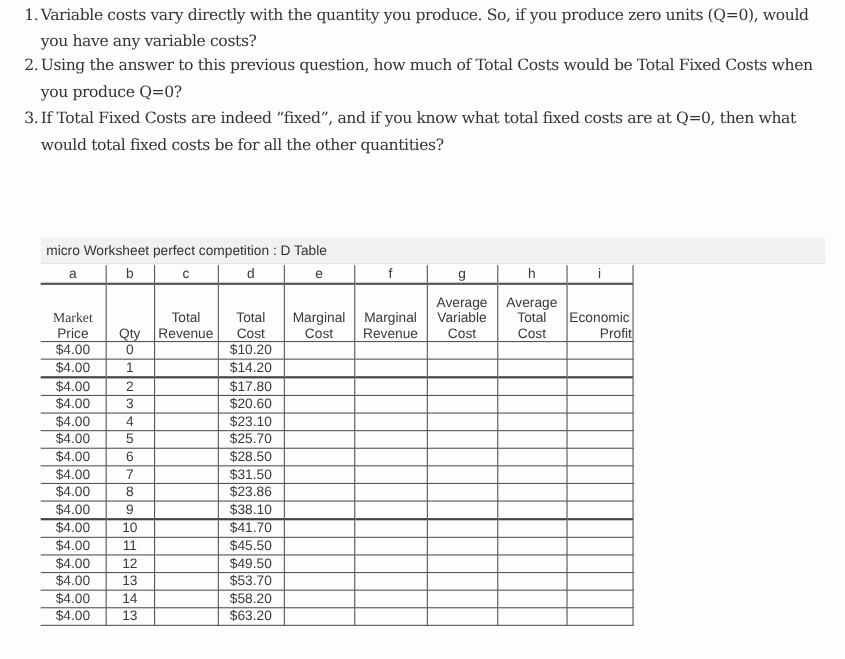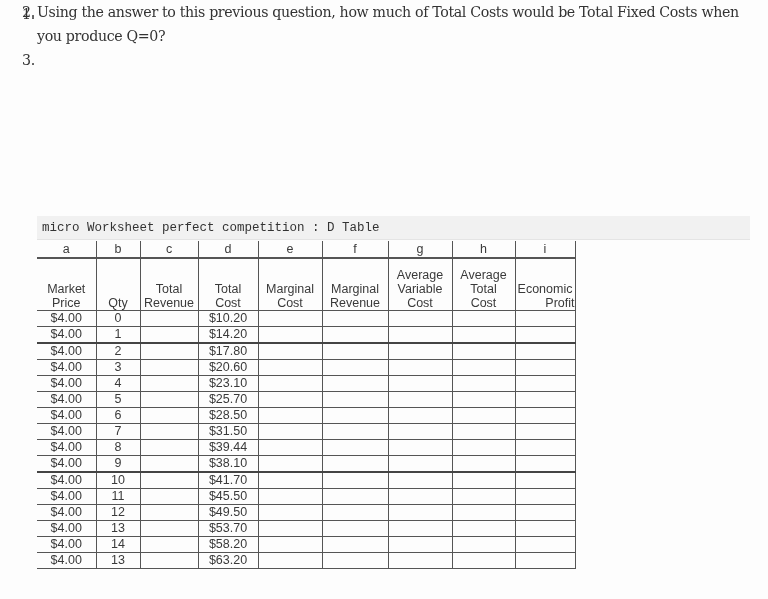--- a/index.html
+++ b/index.html
@@ -3,44 +3,46 @@
 <meta charset="utf-8">
 <style>
   html, body { margin:0; padding:0; background:#fdfdfd; }
   body { width:768px; height:599px; position:relative; overflow:hidden; }
   .questions { position:absolute; left:0; top:0; width:768px; margin:0; padding:0; list-style:none;
     font-family:"DejaVu Serif","Liberation Serif",serif; font-size:14.2px; color:#333; letter-spacing:-0.35px; }
   .q { position:relative; padding-left:37px; line-height:24px; width:715px; }
   .q .num { position:absolute; left:22px; top:0; }
   .q1 { top:2px; }
   .title-bar { position:absolute; left:37px; top:216px; width:713px; height:24px; background:#f1f1f1;
-    border-bottom:1px solid #e4e4e4; font-family:Liberation Mono, monospace; font-size:12.5px; color:#333;
+    border-bottom:1px solid #e4e4e4; font-family:Liberation Sans, sans-serif; font-size:12.5px; color:#333;
     line-height:24px; padding-left:5px; box-sizing:border-box; }
   table.sheet { position:absolute; left:37px; top:241px; border-collapse:collapse; table-layout:fixed;
     font-family:"Liberation Sans",sans-serif; font-size:12.5px; color:#3a3a3a; }
   table.sheet td, table.sheet th { border:1px solid #555; padding:0; text-align:center; overflow:hidden; white-space:nowrap; font-weight:normal; }
   table.sheet tr.letters th { height:16px; line-height:16px; border-top:none; border-bottom:2px solid #555; }
   table.sheet tr.labels th { height:51px; vertical-align:bottom; line-height:14px; border-top:none; white-space:normal; }
   table.sheet tr.data td { height:15px; line-height:15px; }
   table.sheet tr.data:nth-child(8n+3) td { border-top:2px solid #444; }
   table.sheet td:first-child, table.sheet th:first-child { border-left:none; }
 </style>
 </head>
 <body>
 
 <ol class="questions">
   <li class="q q1">
     <span class="num">1.</span>
+    <span>Variable costs vary directly with the quantity you produce. So, if you produce zero units (Q=0), would you have any variable costs?</span>
   </li>
   <li class="q">
     <span class="num">2.</span>
     <span>Using the answer to this previous question, how much of Total Costs would be Total Fixed Costs when you produce Q=0?</span>
   </li>
   <li class="q">
     <span class="num">3.</span>
+    <span>If Total Fixed Costs are indeed “fixed”, and if you know what total fixed costs are at Q=0, then what would total fixed costs be for all the other quantities?</span>
   </li>
 </ol>
 
 <div class="title-bar">micro Worksheet perfect competition : D Table</div>
 
 <table class="sheet">
   <colgroup>
     <col style="width:59px">
       <col style="width:44px">
       <col style="width:58px">
@@ -58,21 +60,21 @@
         <th>c</th>
         <th>d</th>
         <th>e</th>
         <th>f</th>
         <th>g</th>
         <th>h</th>
         <th>i</th>
       </tr>
     <tr class="labels" id="label-row">
         <th>
-          <div style="min-height: 14px;">Market</div>
+          <div style="min-height: 14px; font-family: Liberation Serif, serif;">Market</div>
           <div style="min-height: 14px;">Price</div>
         </th>
         <th>
           <div style="min-height: 14px;"></div>
           <div style="min-height: 14px; text-align: center;">Qty</div>
         </th>
         <th>
           <div style="min-height: 14px;">Total</div>
           <div style="min-height: 14px;">Revenue</div>
         </th>
@@ -190,21 +192,21 @@
         <td></td>
         <td></td>
         <td></td>
         <td></td>
         <td></td>
       </tr>
       <tr class="data">
         <td>$4.00</td>
         <td>8</td>
         <td></td>
-        <td>$39.44</td>
+        <td>$23.86</td>
         <td></td>
         <td></td>
         <td></td>
         <td></td>
         <td></td>
       </tr>
       <tr class="data">
         <td>$4.00</td>
         <td>9</td>
         <td></td>

